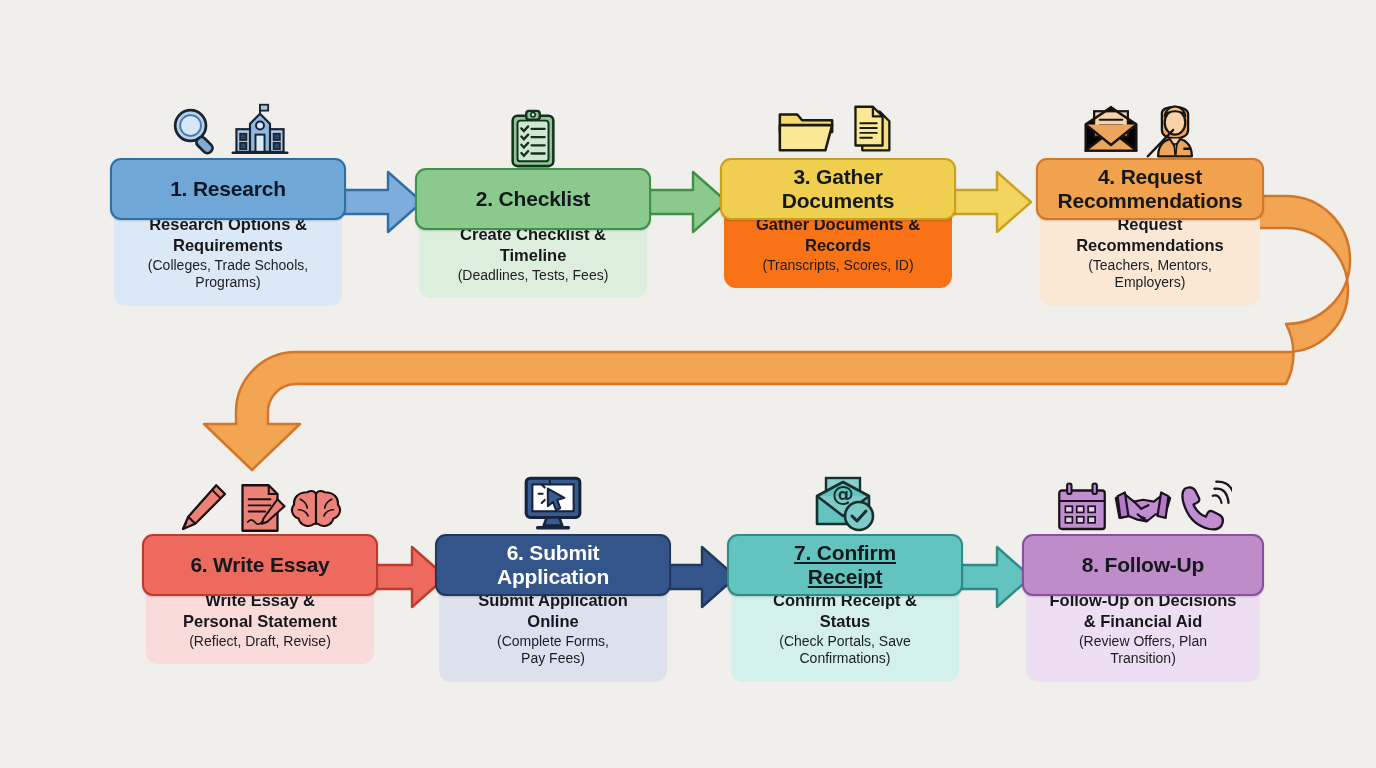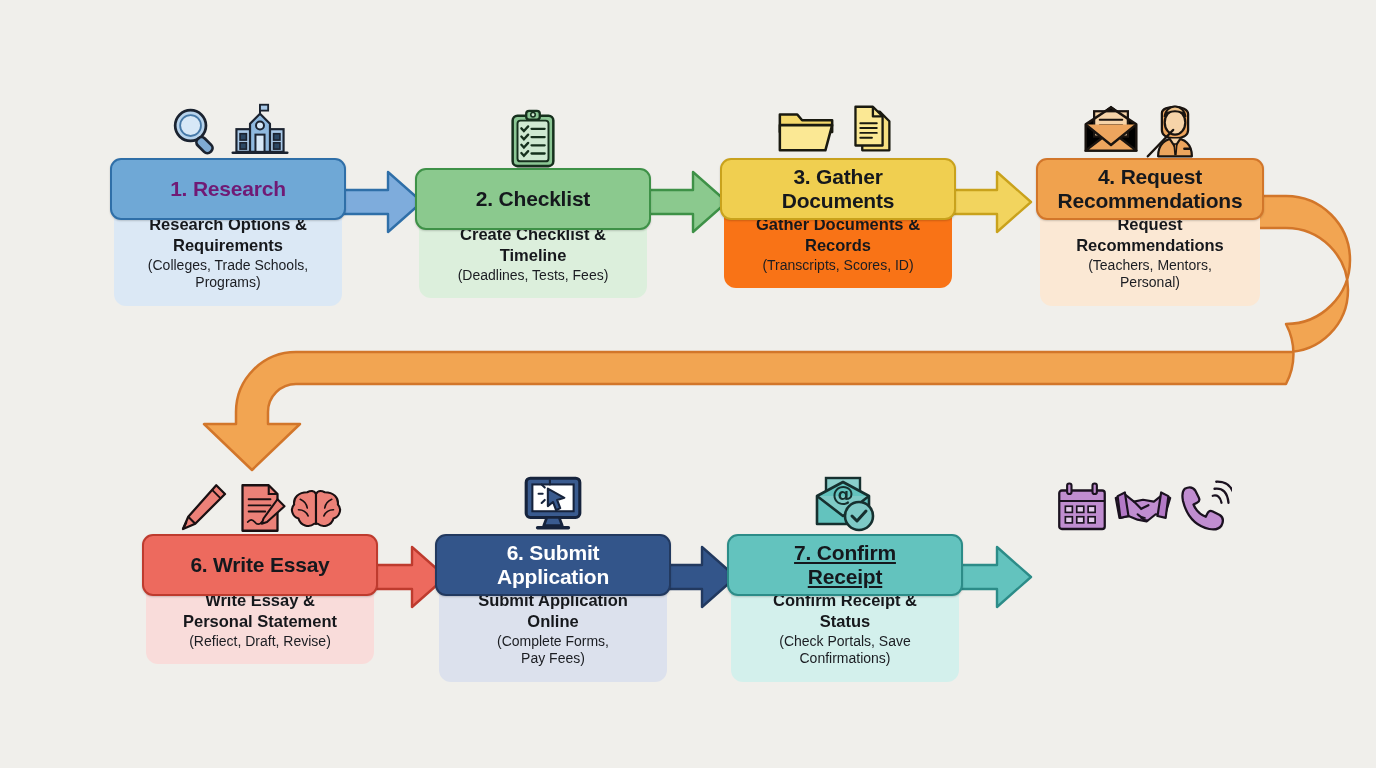--- a/index.html
+++ b/index.html
@@ -142,21 +142,21 @@
         <rect x="10" y="35" width="7" height="7" fill="#2B4763" stroke="#1B2330" stroke-width="1.8"></rect>
         <rect x="10" y="45" width="7" height="7" fill="#2B4763" stroke="#1B2330" stroke-width="1.8"></rect>
         <rect x="47" y="35" width="7" height="7" fill="#2B4763" stroke="#1B2330" stroke-width="1.8"></rect>
         <rect x="47" y="45" width="7" height="7" fill="#2B4763" stroke="#1B2330" stroke-width="1.8"></rect>
         <line x1="32" y1="13" x2="32" y2="3" stroke="#1B2330" stroke-width="2.2"></line>
         <rect x="32" y="3" width="9" height="6.5" fill="#A9C9E8" stroke="#1B2330" stroke-width="2"></rect>
         <line x1="2" y1="56" x2="62" y2="56" stroke="#1B2330" stroke-width="3" stroke-linecap="round"></line>
       </svg>
     </div>
     <div class="body" style="background:#DBE8F5;">
-      <div class="header" style="background:#6FA8D6;border-color:#2F6FA8;color:#701a75;">
+      <div class="header" style="background:#6FA8D6;border-color:#2F6FA8;color:#0f172a;">
         <span>1. Research</span>
       </div>
       <div class="desc">Research Options &amp;
 Requirements</div>
       <div class="sub">(Colleges, Trade Schools,
 Programs)</div>
     </div>
   </div>
 
   <div class="step" style="left:419px;top:92px;">
@@ -243,21 +243,21 @@
       </svg>
     </div>
     <div class="body" style="background:#FBE8D4;margin-left:14px;">
       <div class="header two" style="background:#F0A24E;border-color:#D2762A;color:#15181D;">
         <span style="white-space:pre-line;">4. Request
 Recommendations</span>
       </div>
       <div class="desc">Request
 Recommendations</div>
       <div class="sub">(Teachers, Mentors,
-Personal)</div>
+Employers)</div>
     </div>
   </div>
 
   <div class="step" style="left:146px;top:458px;">
     <div class="icons" style="gap:0px;">
       <svg width="56" height="56" viewBox="0 0 64 64">
         <path d="M46 6 L56 16 L22 50 L8 56 L14 42 Z" fill="#EC8178" stroke="#1A1012" stroke-width="2.6" stroke-linejoin="round"></path>
         <path d="M14 42 L22 50" stroke="#1A1012" stroke-width="2.4"></path>
         <path d="M8 56 L12 48" stroke="#1A1012" stroke-width="2.4"></path>
         <path d="M41 11 L51 21" stroke="#1A1012" stroke-width="2.2"></path>
@@ -372,15 +372,24 @@
       </svg>
       <svg width="56" height="56" viewBox="0 0 64 64">
         <path d="M10 10 q8 -4 12 2 l4 8 q2 4 -2 6 l-4 2 q4 10 14 14 l2 -4 q2 -4 6 -2 l8 4 q6 4 2 12 q-4 6 -14 4 C20 52 12 40 8 24 q-2 -10 2 -14 Z" fill="#C08DD0" stroke="#1B1220" stroke-width="2.6" stroke-linejoin="round"></path>
         <g fill="none" stroke="#1B1220" stroke-width="2.6" stroke-linecap="round">
           <path d="M42 18 q8 -2 10 8"></path>
           <path d="M44 10 q14 -2 16 16"></path>
           <path d="M46 2 q20 -1 22 24"></path>
         </g>
       </svg>
     </div>
+    <div class="body" style="background:#EEDEF3;">
+      <div class="header" style="background:#BE8CC9;border-color:#8B4FA0;color:#15181D;">
+        <span>8. Follow-Up</span>
+      </div>
+      <div class="desc">Follow-Up on Decisions
+&amp; Financial Aid</div>
+      <div class="sub">(Review Offers, Plan
+Transition)</div>
+    </div>
   </div>
 
 </div>
 
 </body></html>

